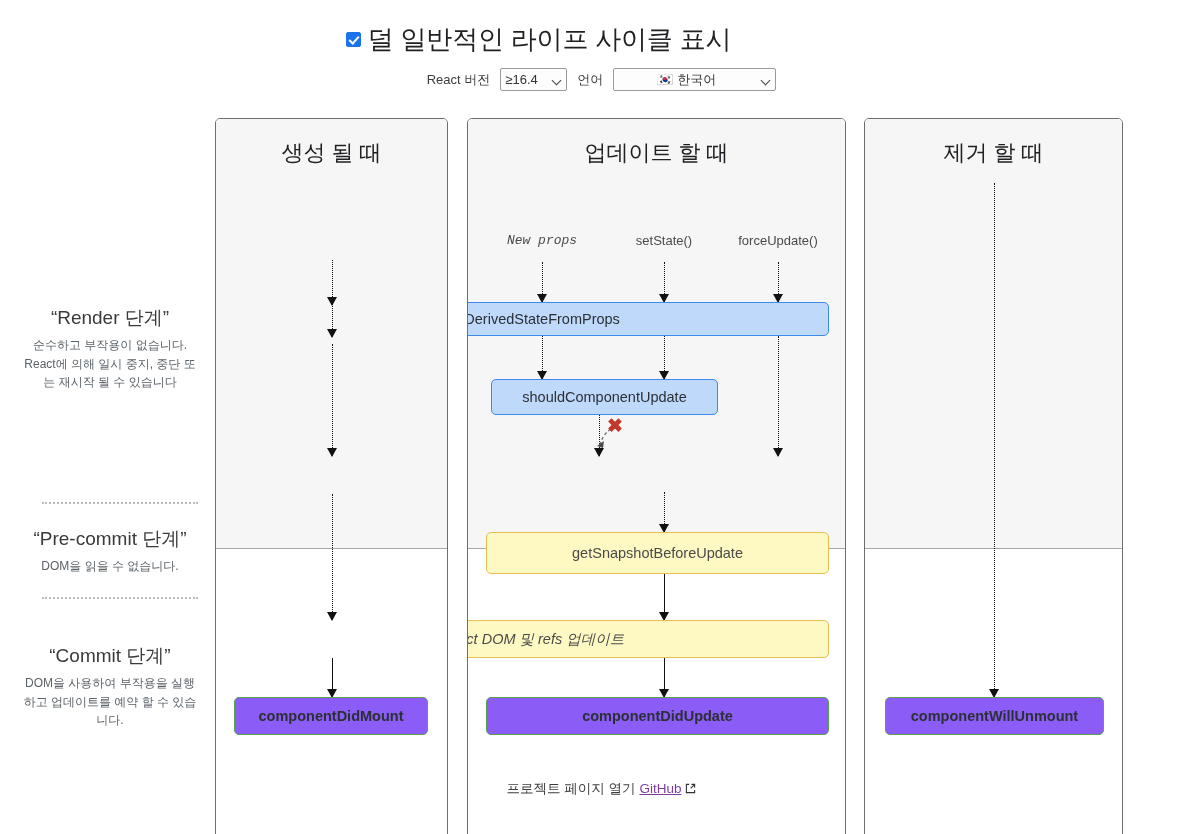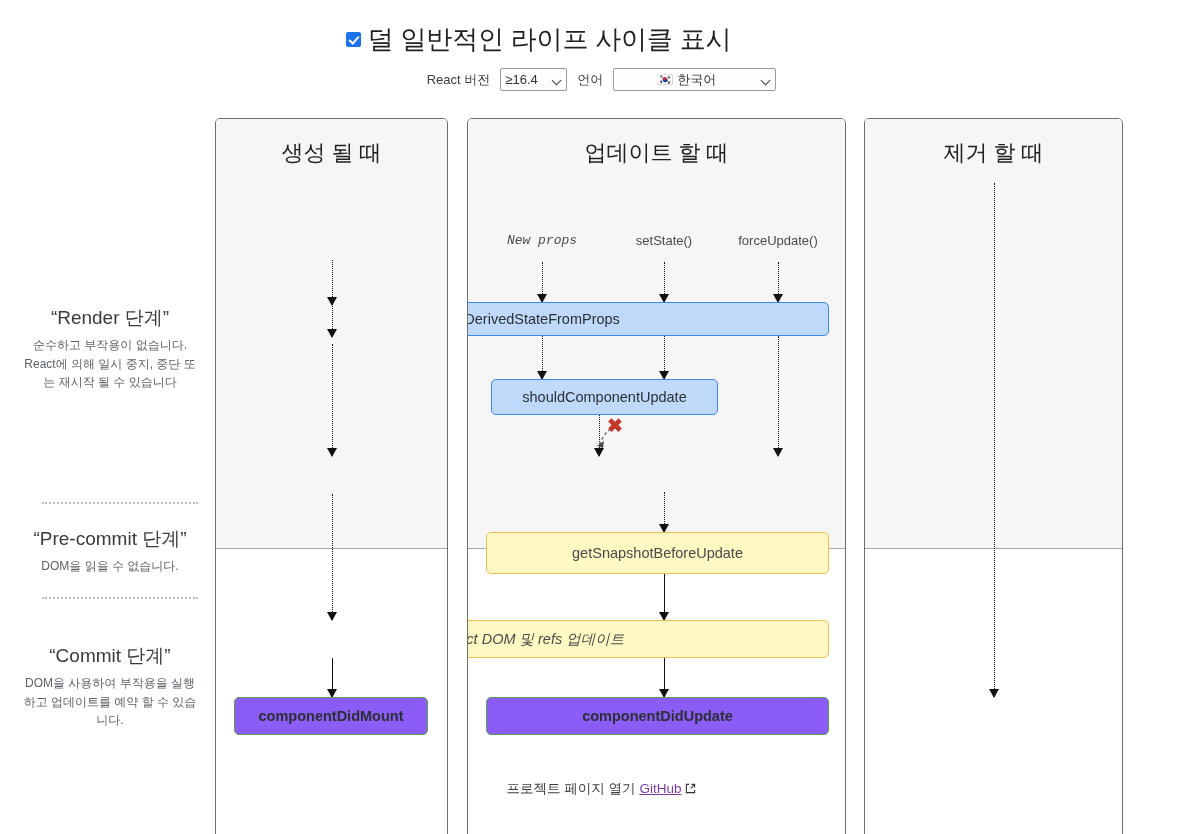--- a/index.html
+++ b/index.html
@@ -283,20 +283,21 @@
 
   <div class="panel panel-unmount">
     <div class="shade"></div>
     <div class="ph-title">제거 할 때</div>
 
     <div class="arrow dotted" style="left:129px; top:64px; height:514px;">
       <div class="line" style="height:514px;"></div>
         <div class="head"></div>
     </div>
 
+    <div class="node green bold" style="left:20px; top:578px; width:219px;">componentWillUnmount</div>
   </div>
 
   <div class="footer">
     <span>프로젝트 페이지 열기</span>
     <a href="#">GitHub</a><span class="ext-ic"><svg width="11" height="11" viewBox="0 0 12 12">
         <path d="M4.5,1.5 H1.5 V10.5 H10.5 V7.5" fill="none" stroke="#333" stroke-width="1.2"></path>
         <path d="M7,1.5 H10.5 V5" fill="none" stroke="#333" stroke-width="1.2"></path>
         <path d="M10.3,1.7 L6.2,5.8" fill="none" stroke="#333" stroke-width="1.2"></path>
       </svg></span>
   </div>

